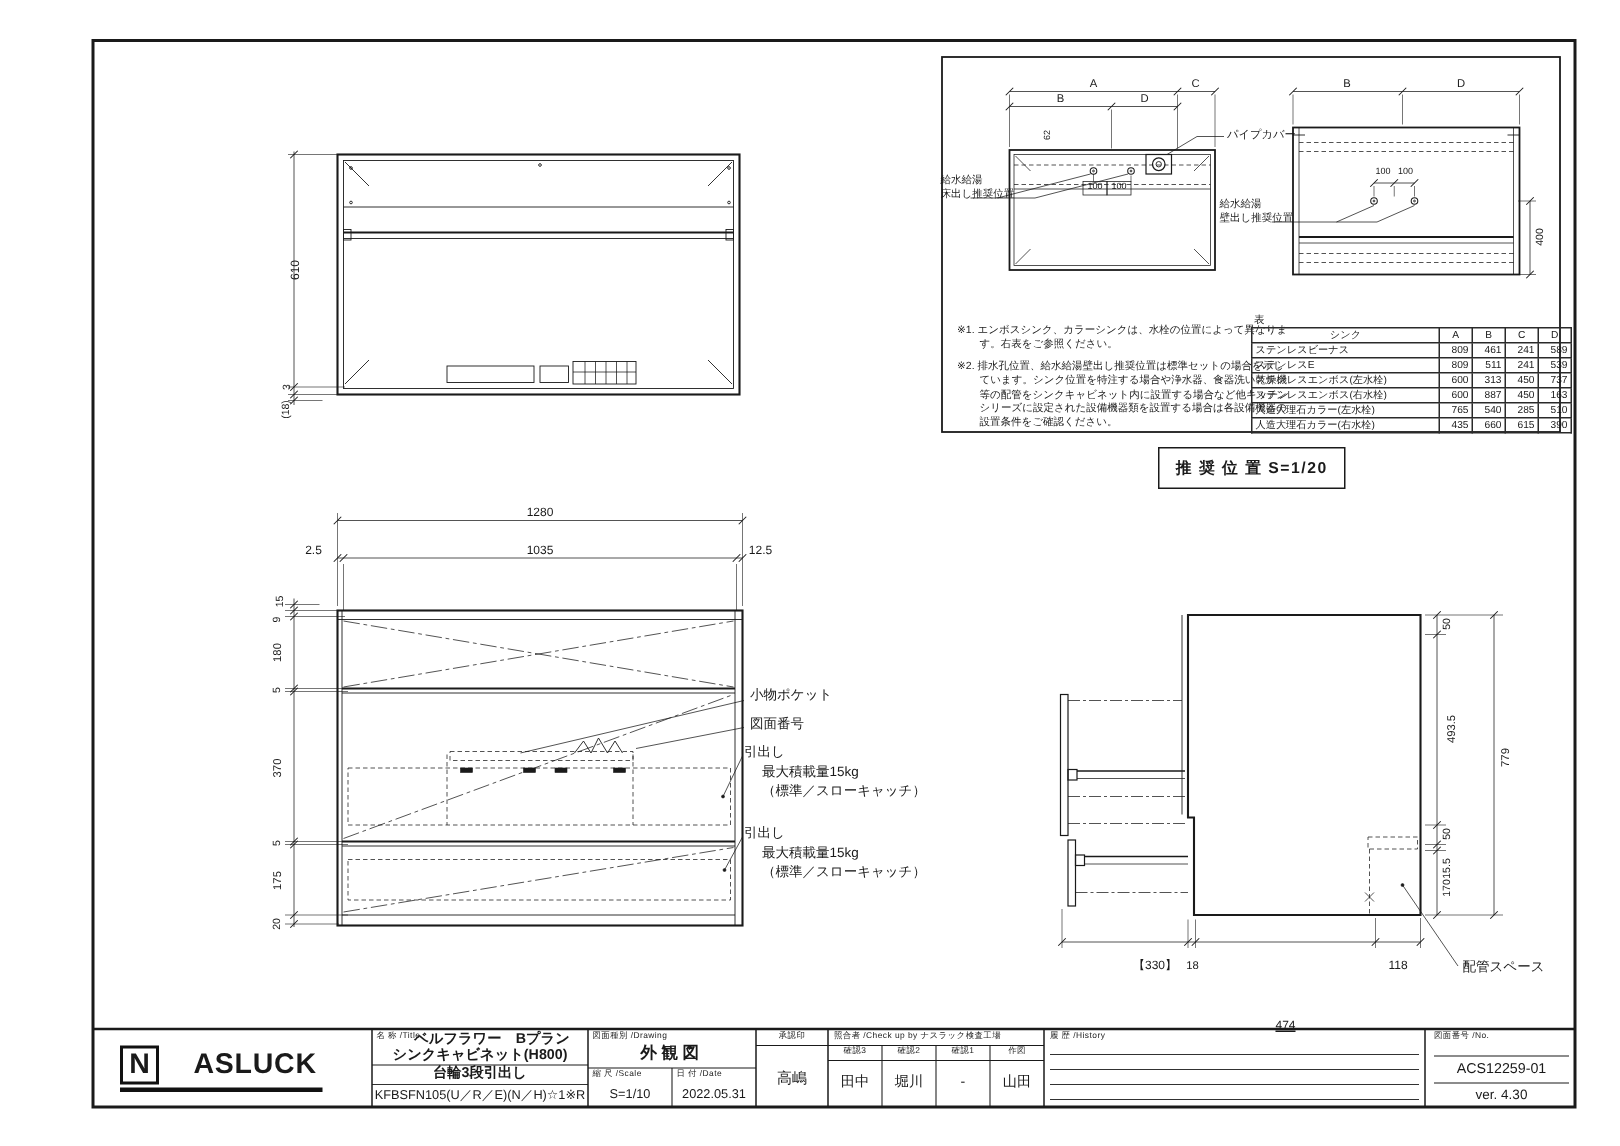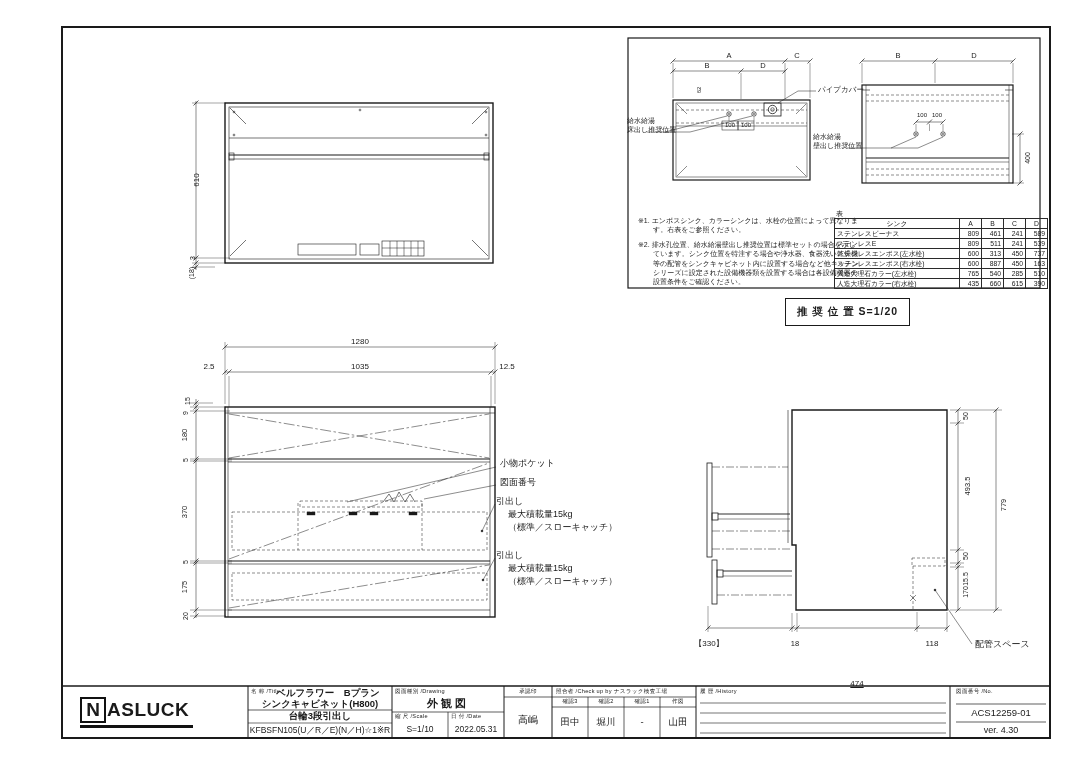--- a/index.html
+++ b/index.html
@@ -13,26 +13,26 @@
         text-indent:-15px;padding-left:15px;color:#1a1a1a;}
   .sink-table{position:absolute;left:834px;top:218px;border-collapse:collapse;
               font-size:6.8px;color:#1a1a1a;}
   .sink-table td,.sink-table th{border:1px solid #2a2a2a;height:9px;line-height:9px;
               padding:0 2px;font-weight:normal;}
   .sink-table th{text-align:center;}
   .num{text-align:right;width:17px;}
   .snk{width:120px;text-align:left;}
   .rec-box{position:absolute;left:772px;top:298px;width:123px;height:26px;
            border:1.3px solid #1a1a1a;display:flex;align-items:center;justify-content:center;
-           font-size:10.5px;font-weight:bold;letter-spacing:1px;margin-left:13px;}
+           font-size:10.5px;font-weight:bold;letter-spacing:1px;}
   .logo-wrap{position:absolute;left:80px;top:697px;display:flex;align-items:center;
              border-bottom:3px solid #111;padding:0 4px 2px 0;}
   .logo-n{border:2.6px solid #111;width:22px;height:22px;display:flex;align-items:center;
           justify-content:center;font-weight:bold;font-size:19px;margin-right:1px;}
-  .logo-rest{font-weight:bold;font-size:19px;letter-spacing:0.5px;}
+  .logo-rest{font-weight:bold;font-size:19px;letter-spacing:0.5px;padding-left:22px;}
   .tiny{font-size:5.6px;letter-spacing:0.3px;}
 </style>
 </head>
 <body>
 
 <div id="sheet">
 
 <svg width="1080" height="764">
 <g stroke="#1a1a1a" fill="none">
 
@@ -416,21 +416,21 @@
 <div class="lbl" style="left:496px;top:551px;font-size:9px;">引出し</div>
 <div class="lbl" style="left:508px;top:564px;font-size:9px;">最大積載量15kg</div>
 <div class="lbl" style="left:508px;top:577px;font-size:9px;">（標準／スローキャッチ）</div>
 
 <div class="lbl rot" style="left:965px;top:416px;font-size:7px;">50</div>
 <div class="lbl rot" style="left:968px;top:486px;font-size:7.5px;">493.5</div>
 <div class="lbl rot" style="left:965px;top:556px;font-size:7px;">50</div>
 <div class="lbl rot" style="left:965px;top:579px;font-size:7px;">15.5</div>
 <div class="lbl rot" style="left:965px;top:592px;font-size:7px;">170</div>
 <div class="lbl rot" style="left:1004px;top:505px;font-size:7.5px;">779</div>
-<div class="lbl c" style="left:709px;top:644px;font-size:8px;">【330】</div>
+<div class="lbl c" style="left:770px;top:644px;font-size:8px;">【330】</div>
 <div class="lbl c" style="left:795px;top:644px;font-size:7.5px;">18</div>
 <div class="lbl c" style="left:857px;top:684px;font-size:8px;text-decoration:underline;">474</div>
 <div class="lbl c" style="left:932px;top:644px;font-size:8px;">118</div>
 <div class="lbl" style="left:975px;top:640px;font-size:9px;">配管スペース</div>
 
 <div class="logo-wrap">
   <span class="logo-n">N</span>
   <span class="logo-rest">ASLUCK</span>
 </div>
 

